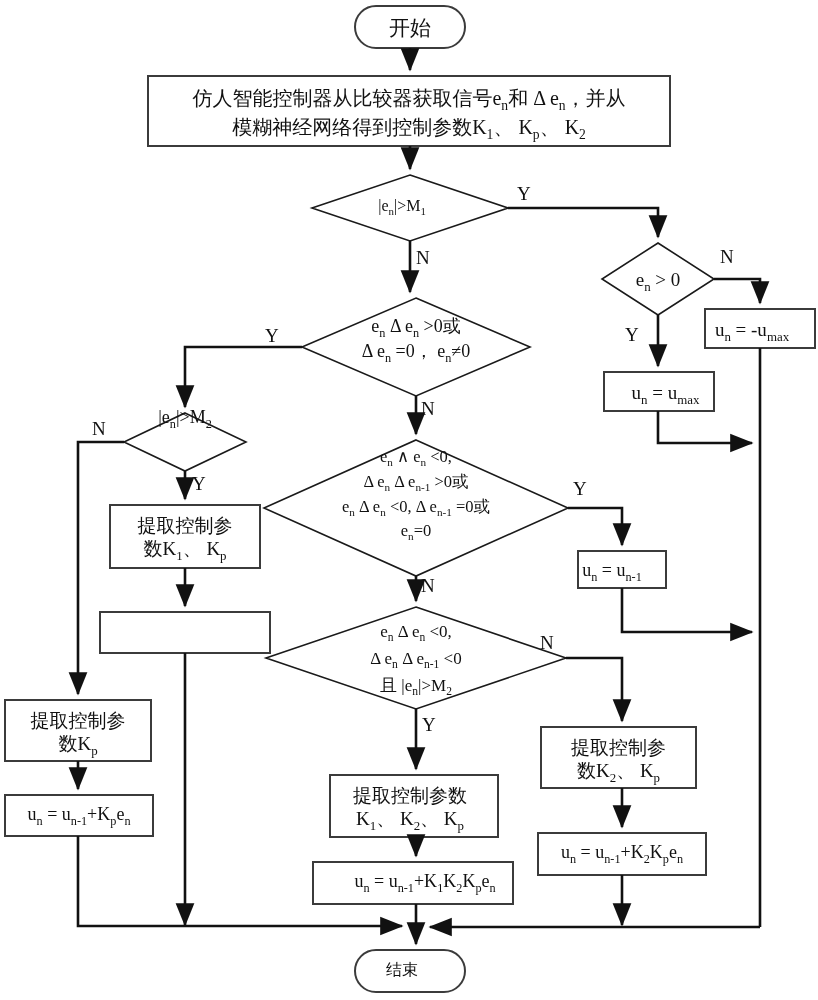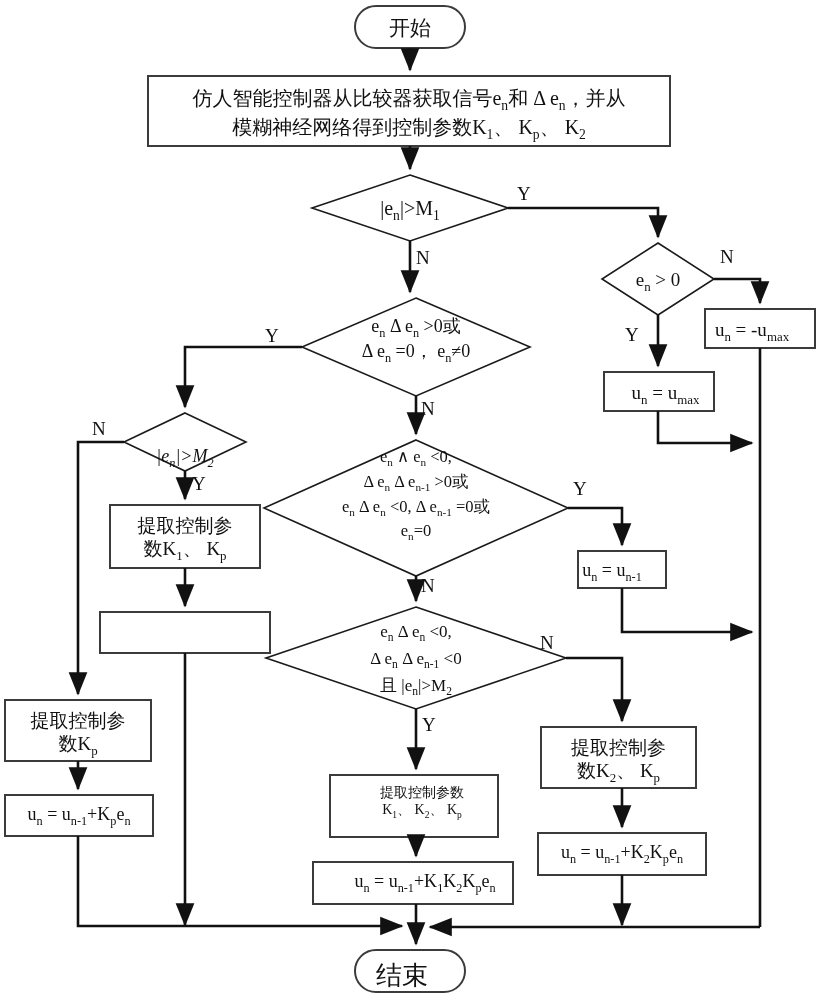--- a/index.html
+++ b/index.html
@@ -121,54 +121,54 @@
 
   <path class="ln" d="M416,904 L416,944" marker-end="url(#ah)"></path>
 
   <path class="ln" d="M760,927 L430,927" marker-end="url(#ah)"></path>
 </svg>
 
 <div class="txt" style="left:355px;top:16px;width:110px;font-size:21px;">开始</div>
 
 <div class="txt blk" style="left:152px;top:86px;width:514px;font-size:20px;">仿人智能控制器从比较器获取信号e<sub>n</sub>和 Δ e<sub>n</sub>，并从<br>模糊神经网络得到控制参数K<sub>1</sub>、 K<sub>p</sub>、 K<sub>2</sub></div>
 
-<div class="txt" style="left:340px;top:196px;width:140px;font-size:20px;">|e<sub>n</sub>|&gt;M<sub>1</sub></div>
+<div class="txt" style="left:332px;top:196px;width:140px;font-size:16px;">|e<sub>n</sub>|&gt;M<sub>1</sub></div>
 
 <div class="txt" style="left:608px;top:268px;width:100px;font-size:19px;">e<sub>n</sub> &gt; 0</div>
 
 <div class="txt" style="left:705px;top:318px;width:94px;font-size:19px;">u<sub>n</sub> = -u<sub>max</sub></div>
 
 <div class="txt" style="left:604px;top:381px;width:123px;font-size:19px;">u<sub>n</sub> = u<sub>max</sub></div>
 
 <div class="txt blk" style="left:316px;top:316px;width:200px;font-size:18px;">e<sub>n</sub> Δ e<sub>n</sub> &gt;0或<br>Δ e<sub>n</sub> =0， e<sub>n</sub>≠0</div>
 
-<div class="txt" style="left:130px;top:446px;width:110px;font-size:18px;font-style:italic;">|e<sub>n</sub>|&gt;M<sub>2</sub></div>
+<div class="txt" style="left:130px;top:407px;width:110px;font-size:18px;">|e<sub>n</sub>|&gt;M<sub>2</sub></div>
 
 <div class="txt blk" style="left:112px;top:514px;width:146px;font-size:19px;">提取控制参<br>数K<sub>1</sub>、 K<sub>p</sub></div>
 
 
 <div class="txt blk" style="left:7px;top:709px;width:142px;font-size:19px;">提取控制参<br>数K<sub>p</sub></div>
 
 <div class="txt" style="left:5px;top:804px;width:148px;font-size:18px;">u<sub>n</sub> = u<sub>n-1</sub>+K<sub>p</sub>e<sub>n</sub></div>
 
 <div class="txt blk" style="left:276px;top:446px;width:280px;font-size:16.5px;line-height:1.38;">e<sub>n</sub> ∧ e<sub>n</sub> &lt;0,<br>Δ e<sub>n</sub> Δ e<sub>n-1</sub> &gt;0或<br>e<sub>n</sub> Δ e<sub>n</sub> &lt;0, Δ e<sub>n-1</sub> =0或<br>e<sub>n</sub>=0</div>
 
 <div class="txt" style="left:578px;top:560px;width:68px;font-size:18px;">u<sub>n</sub> = u<sub>n-1</sub></div>
 
 <div class="txt blk" style="left:296px;top:620px;width:240px;font-size:17px;line-height:1.42;">e<sub>n</sub> Δ e<sub>n</sub> &lt;0,<br>Δ e<sub>n</sub> Δ e<sub>n-1</sub> &lt;0<br>且 |e<sub>n</sub>|&gt;M<sub>2</sub></div>
 
 <div class="txt blk" style="left:543px;top:736px;width:151px;font-size:19px;">提取控制参<br>数K<sub>2</sub>、 K<sub>p</sub></div>
 
-<div class="txt blk" style="left:344px;top:784px;width:156px;font-size:14px;">提取控制参数<br>K<sub>1</sub>、 K<sub>2</sub>、 K<sub>p</sub></div>
+<div class="txt blk" style="left:332px;top:784px;width:156px;font-size:19px;">提取控制参数<br>K<sub>1</sub>、 K<sub>2</sub>、 K<sub>p</sub></div>
 
 <div class="txt" style="left:538px;top:842px;width:168px;font-size:18px;">u<sub>n</sub> = u<sub>n-1</sub>+K<sub>2</sub>K<sub>p</sub>e<sub>n</sub></div>
 
 <div class="txt" style="left:313px;top:871px;width:224px;font-size:18px;">u<sub>n</sub> = u<sub>n-1</sub>+K<sub>1</sub>K<sub>2</sub>K<sub>p</sub>e<sub>n</sub></div>
 
-<div class="txt" style="left:355px;top:960px;width:94px;font-size:26px;">结束</div>
+<div class="txt" style="left:355px;top:960px;width:94px;font-size:16px;">结束</div>
 
 <div class="lbl" style="left:517px;top:183px;">Y</div>
 <div class="lbl" style="left:416px;top:247px;">N</div>
 <div class="lbl" style="left:720px;top:246px;">N</div>
 <div class="lbl" style="left:625px;top:324px;">Y</div>
 <div class="lbl" style="left:265px;top:325px;">Y</div>
 <div class="lbl" style="left:421px;top:398px;">N</div>
 <div class="lbl" style="left:92px;top:418px;">N</div>
 <div class="lbl" style="left:192px;top:473px;">Y</div>
 <div class="lbl" style="left:573px;top:478px;">Y</div>

